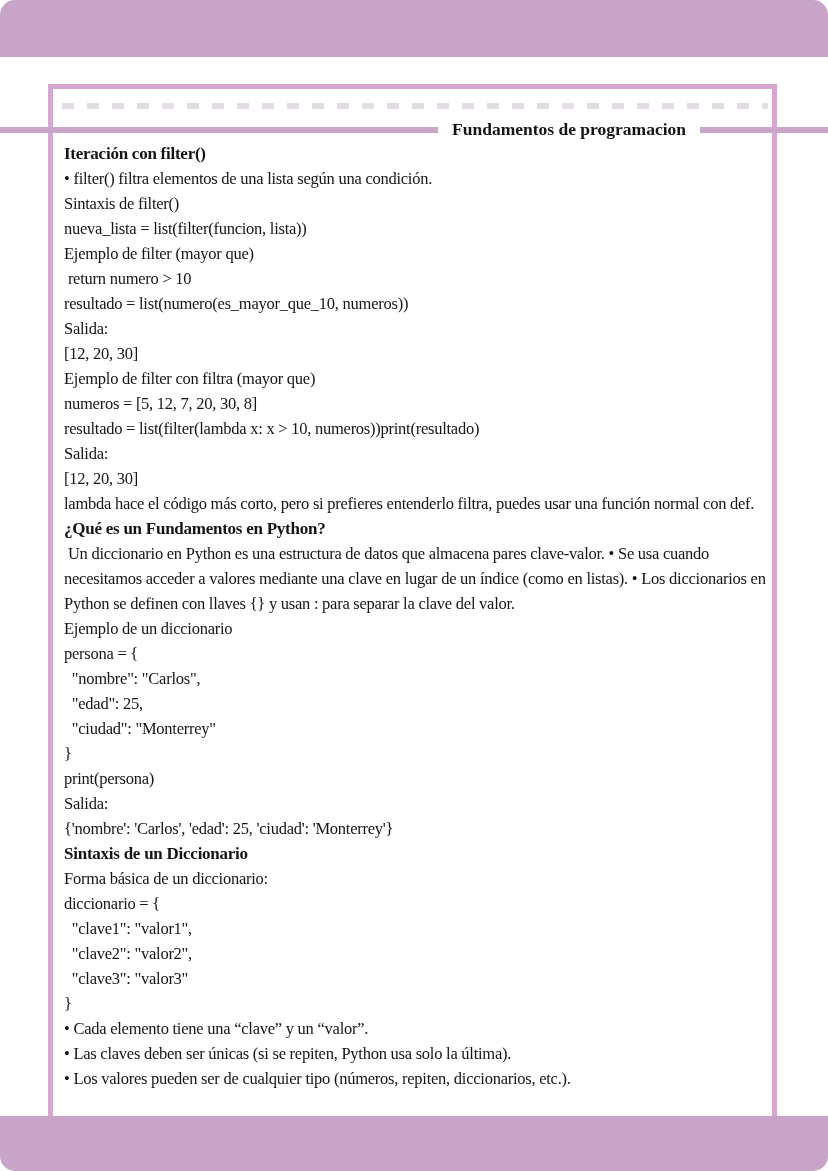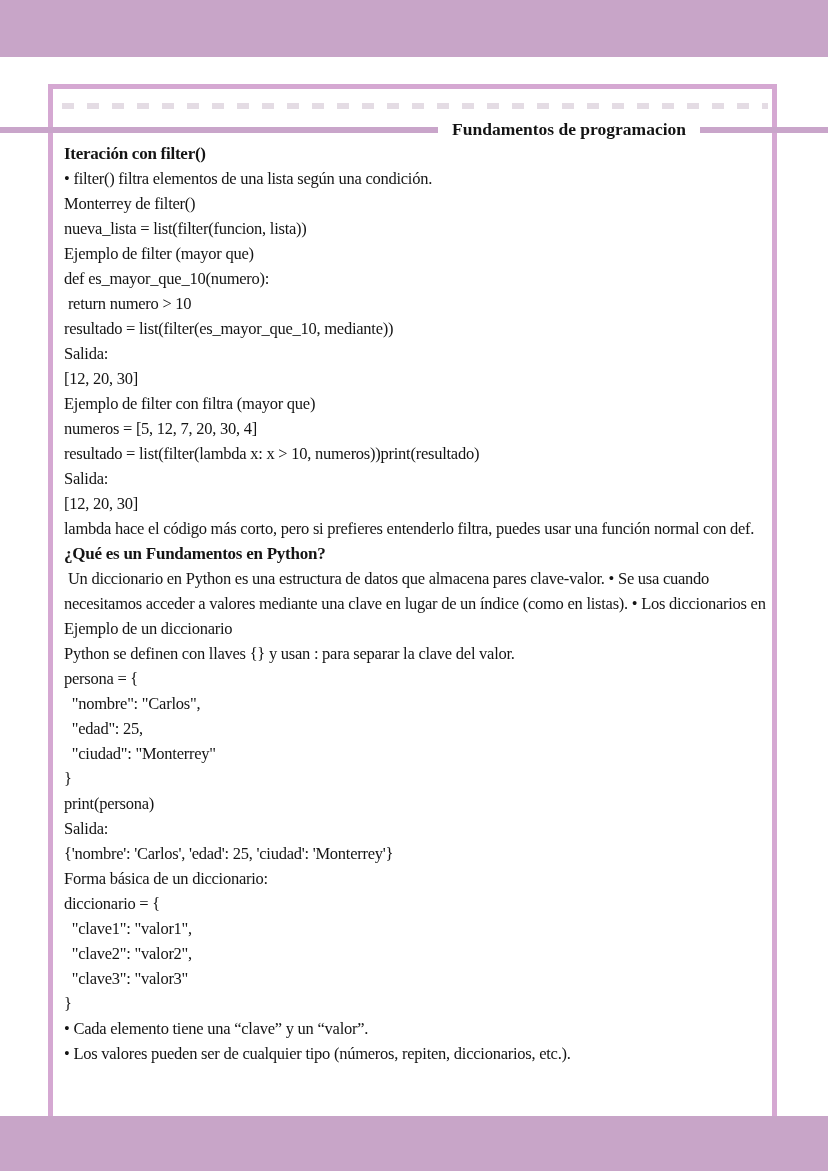--- a/index.html
+++ b/index.html
@@ -10,20 +10,21 @@
     --paper:#ffffff;
   }
   html,body{margin:0;padding:0;background:#fff;}
   .page{
     position:relative;
     width:828px;height:1171px;
     background:var(--paper);
     overflow:hidden;
     font-family:"Liberation Serif","DejaVu Serif",serif;
     color:var(--ink);
+    border-radius:15px;
   }
   .top-bar{
     position:absolute;left:0;top:0;width:828px;height:57px;
     background:var(--bar);
   }
   .bottom-bar{
     position:absolute;left:0;top:1116px;width:828px;height:55px;
     background:var(--bar);
   }
   .frame{
@@ -66,50 +67,51 @@
 
 <div class="page">
   <div class="top-bar"></div>
   <div class="frame"></div>
   <div class="dotted-rule"></div>
   <div class="title-rule"></div>
   <div class="page-title">Fundamentos de programacion</div>
   <div class="content">
       <div class="line bold">Iteración con filter()</div>
       <div class="line">• filter() filtra elementos de una lista según una condición.</div>
-      <div class="line">Monterrey de filter()</div>
+      <div class="line">Sintaxis de filter()</div>
       <div class="line">nueva_lista = list(filter(funcion, lista))</div>
       <div class="line">Ejemplo de filter (mayor que)</div>
-      <div class="line">def es_mayor_que_10(numero):</div>
       <div class="line"> return numero &gt; 10</div>
-      <div class="line">resultado = list(filter(es_mayor_que_10, mediante))</div>
+      <div class="line">resultado = list(numero(es_mayor_que_10, numeros))</div>
       <div class="line">Salida:</div>
       <div class="line">[12, 20, 30]</div>
       <div class="line">Ejemplo de filter con filtra (mayor que)</div>
-      <div class="line">numeros = [5, 12, 7, 20, 30, 4]</div>
+      <div class="line">numeros = [5, 12, 7, 20, 30, 8]</div>
       <div class="line">resultado = list(filter(lambda x: x &gt; 10, numeros))print(resultado)</div>
       <div class="line">Salida:</div>
       <div class="line">[12, 20, 30]</div>
       <div class="line">lambda hace el código más corto, pero si prefieres entenderlo filtra, puedes usar una función normal con def.</div>
       <div class="line bold">¿Qué es un Fundamentos en Python?</div>
       <div class="line"> Un diccionario en Python es una estructura de datos que almacena pares clave-valor. • Se usa cuando</div>
       <div class="line">necesitamos acceder a valores mediante una clave en lugar de un índice (como en listas). • Los diccionarios en</div>
+      <div class="line">Python se definen con llaves {} y usan : para separar la clave del valor.</div>
       <div class="line">Ejemplo de un diccionario</div>
-      <div class="line">Python se definen con llaves {} y usan : para separar la clave del valor.</div>
       <div class="line">persona = {</div>
       <div class="line">  "nombre": "Carlos",</div>
       <div class="line">  "edad": 25,</div>
       <div class="line">  "ciudad": "Monterrey"</div>
       <div class="line">}</div>
       <div class="line">print(persona)</div>
       <div class="line">Salida:</div>
       <div class="line">{'nombre': 'Carlos', 'edad': 25, 'ciudad': 'Monterrey'}</div>
+      <div class="line bold">Sintaxis de un Diccionario</div>
       <div class="line">Forma básica de un diccionario:</div>
       <div class="line">diccionario = {</div>
       <div class="line">  "clave1": "valor1",</div>
       <div class="line">  "clave2": "valor2",</div>
       <div class="line">  "clave3": "valor3"</div>
       <div class="line">}</div>
       <div class="line">• Cada elemento tiene una “clave” y un “valor”.</div>
+      <div class="line">• Las claves deben ser únicas (si se repiten, Python usa solo la última).</div>
       <div class="line">• Los valores pueden ser de cualquier tipo (números, repiten, diccionarios, etc.).</div>
     </div>
   <div class="bottom-bar"></div>
 </div>
 
 </body></html>

